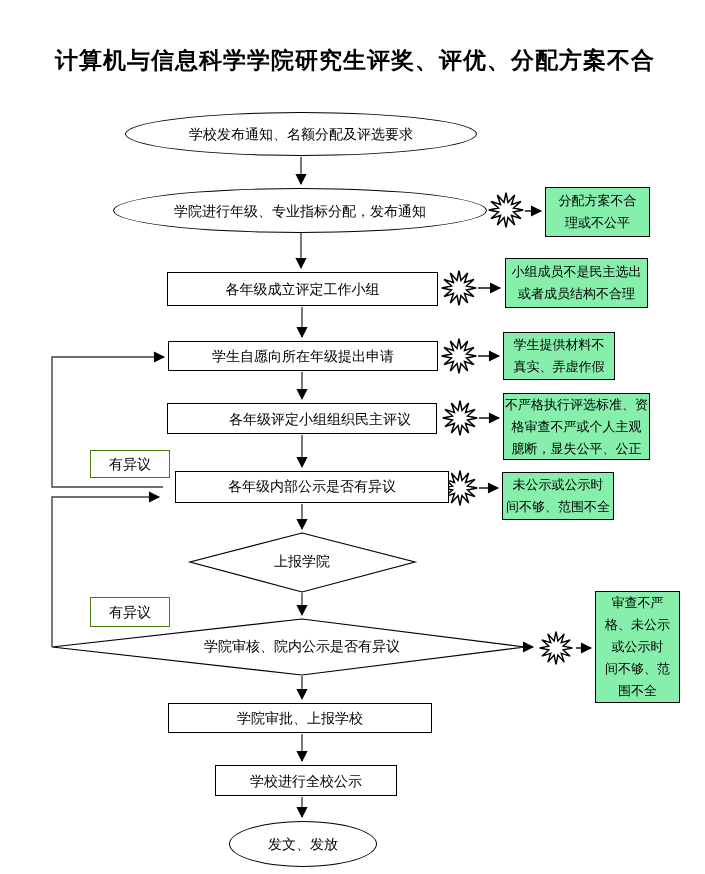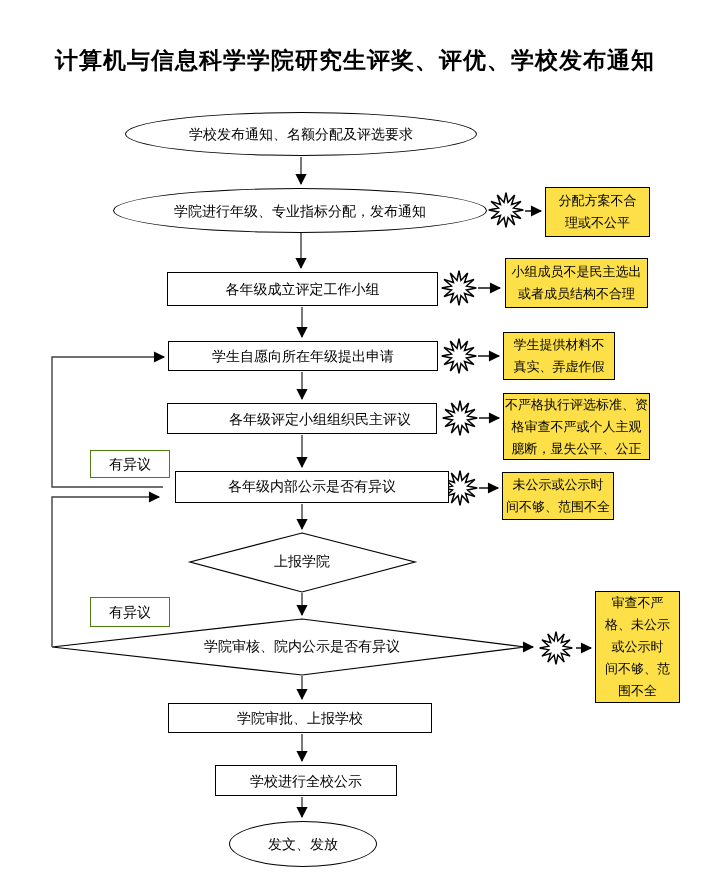--- a/index.html
+++ b/index.html
@@ -17,30 +17,30 @@
     position:absolute;display:flex;align-items:center;justify-content:center;
     font-size:14px;line-height:18px;text-align:center;background:#ffffff;box-sizing:border-box;
   }
   .rect{border:1.5px solid #000;}
   .thin{border:1px solid #4d7c0f;margin-left:20px;}
   .ellipse{border:1px solid #000;border-radius:50%;}
   .dtext{position:absolute;display:flex;align-items:center;justify-content:center;
     font-size:14px;text-align:center;background:transparent;}
   .note{
     position:absolute;display:flex;flex-direction:column;align-items:center;justify-content:center;
-    border:1px solid #000;background:#fde047;box-sizing:border-box;
+    border:1px solid #000;background:#86efac;box-sizing:border-box;
     font-size:13px;line-height:22px;text-align:center;
   }
 </style>
 </head>
 <body>
 
 <div class="canvas">
 
-  <div class="title">计算机与信息科学学院研究生评奖、评优、学校发布通知</div>
+  <div class="title">计算机与信息科学学院研究生评奖、评优、分配方案不合</div>
 
   <svg class="layer" viewBox="0 0 705 874">
     <defs>
       <marker id="arr" viewBox="0 0 10 10" refX="9" refY="5" markerWidth="9" markerHeight="8" orient="auto">
         <path d="M0,0 L10,5 L0,10 z" fill="#000"></path>
       </marker>
       <symbol id="burst" viewBox="-22 -22 44 44">
         <polygon points="20,0 8.7,2.3 17.3,10 6.4,6.4 10,17.3 2.3,8.7 0,20 -2.3,8.7 -10,17.3 -6.4,6.4 -17.3,10 -8.7,2.3 -20,0 -8.7,-2.3 -17.3,-10 -6.4,-6.4 -10,-17.3 -2.3,-8.7 0,-20 2.3,-8.7 10,-17.3 6.4,-6.4 17.3,-10 8.7,-2.3" fill="#ffffff" stroke="#000000" stroke-width="1.7"></polygon>
       </symbol>
     </defs>

